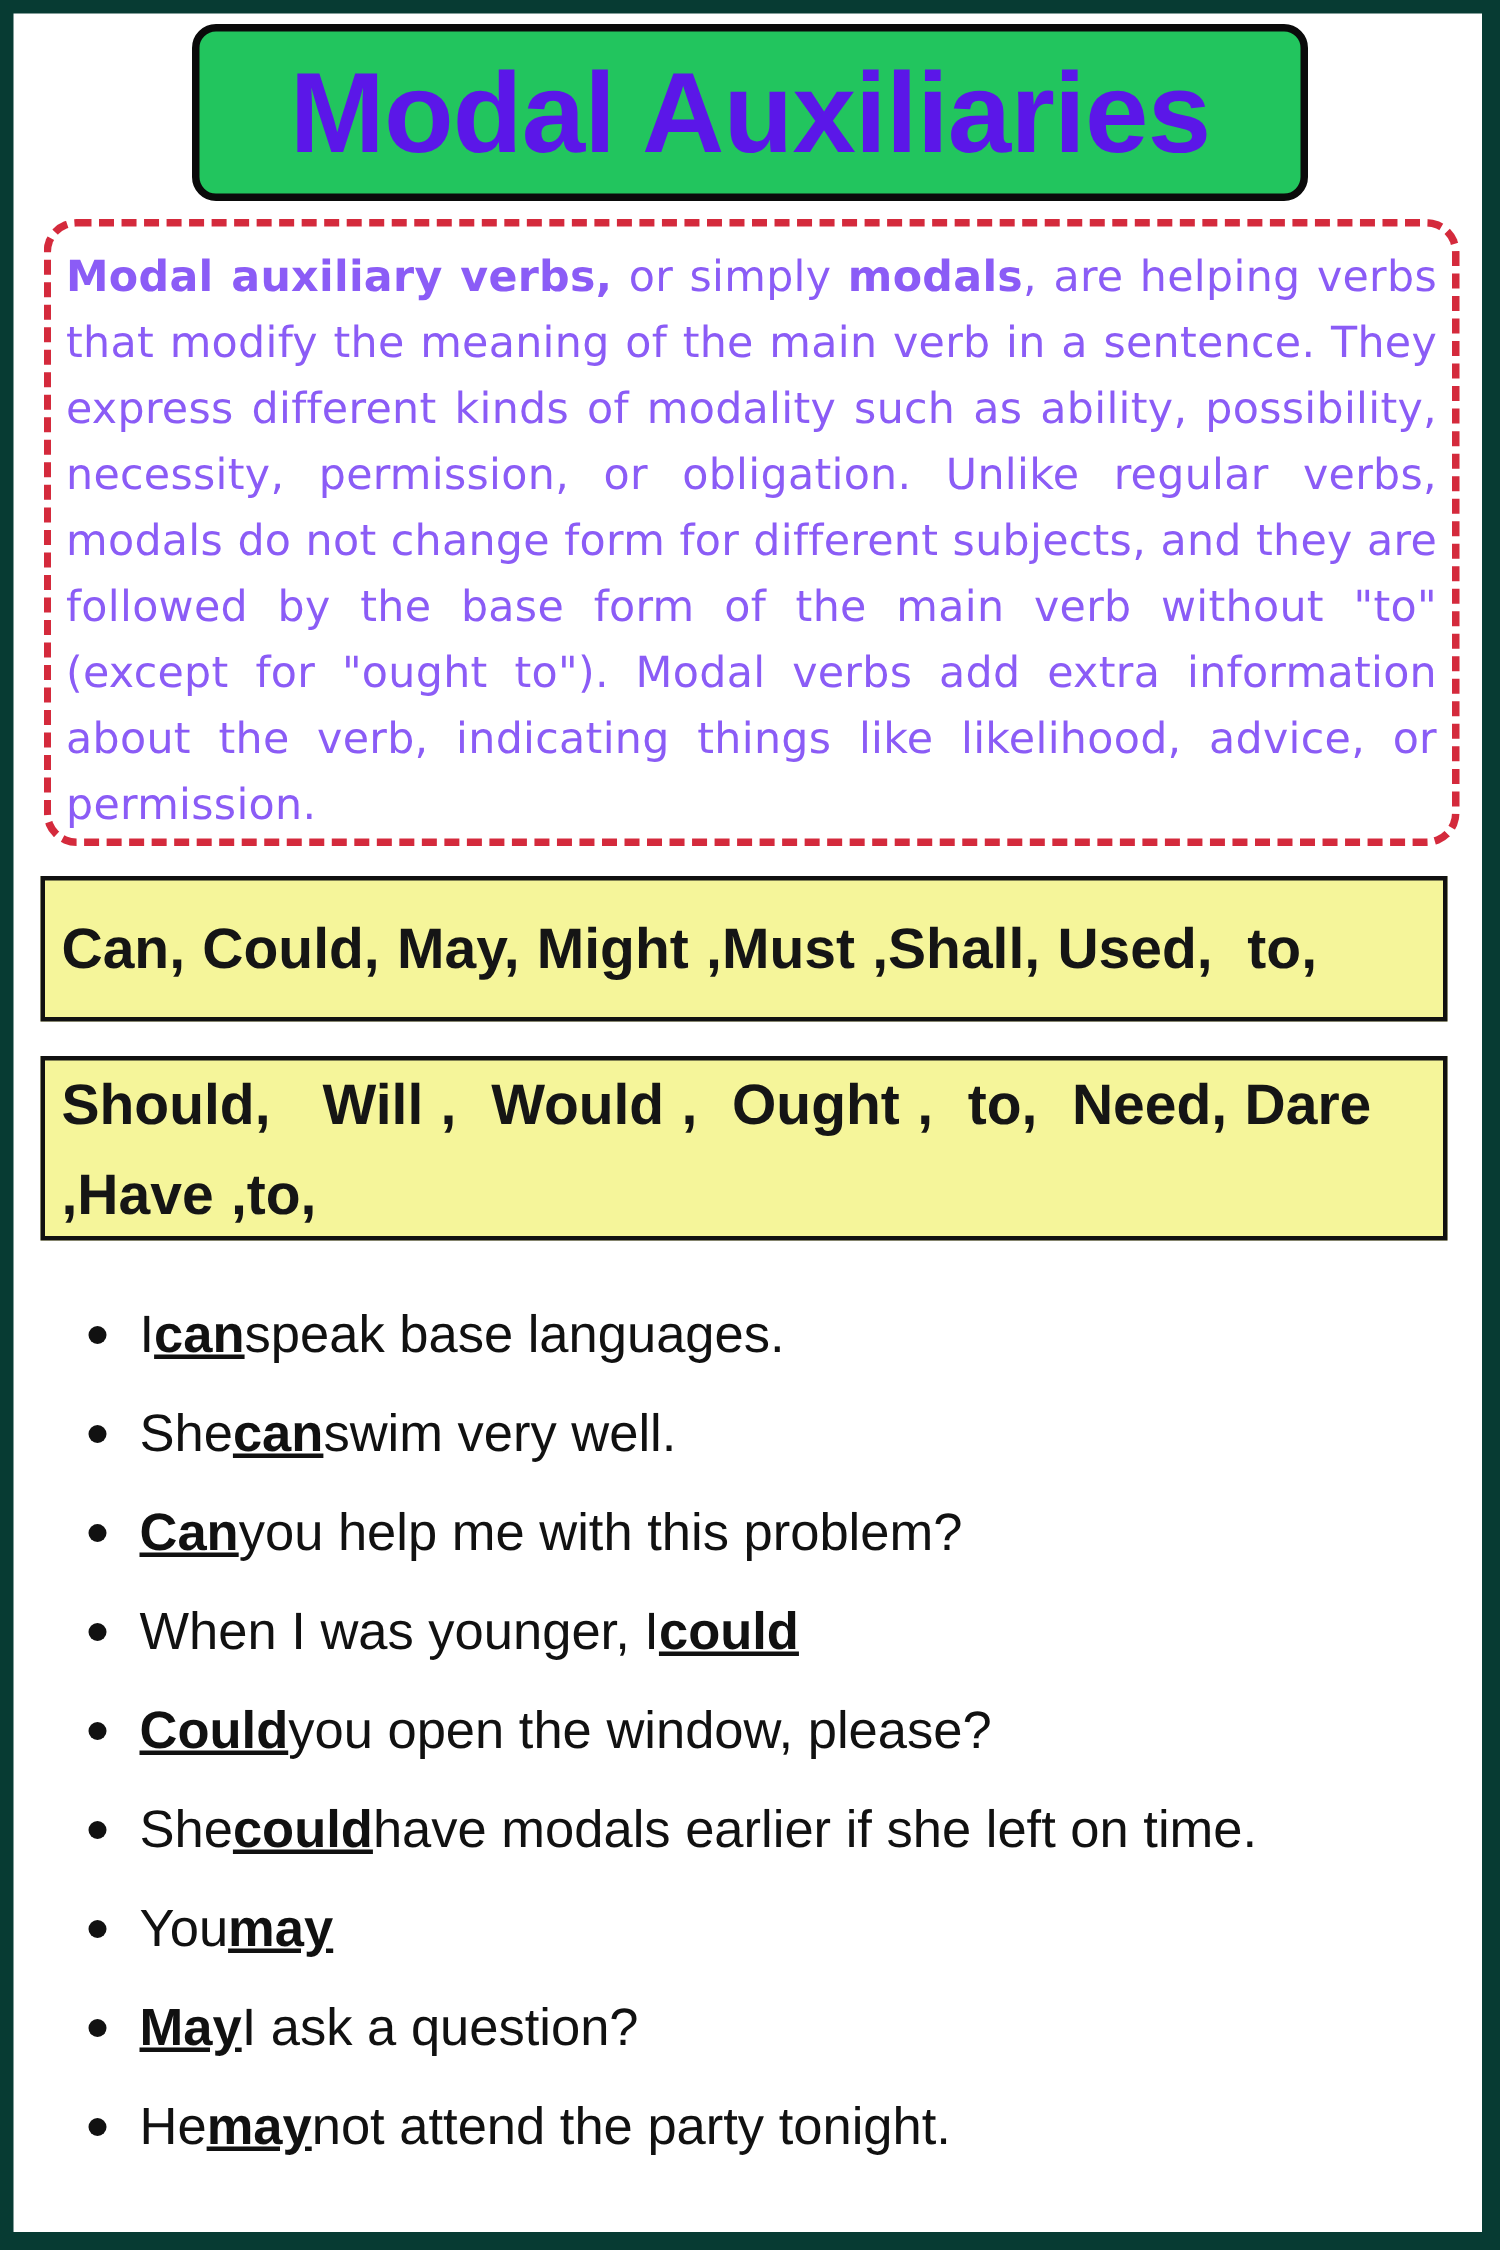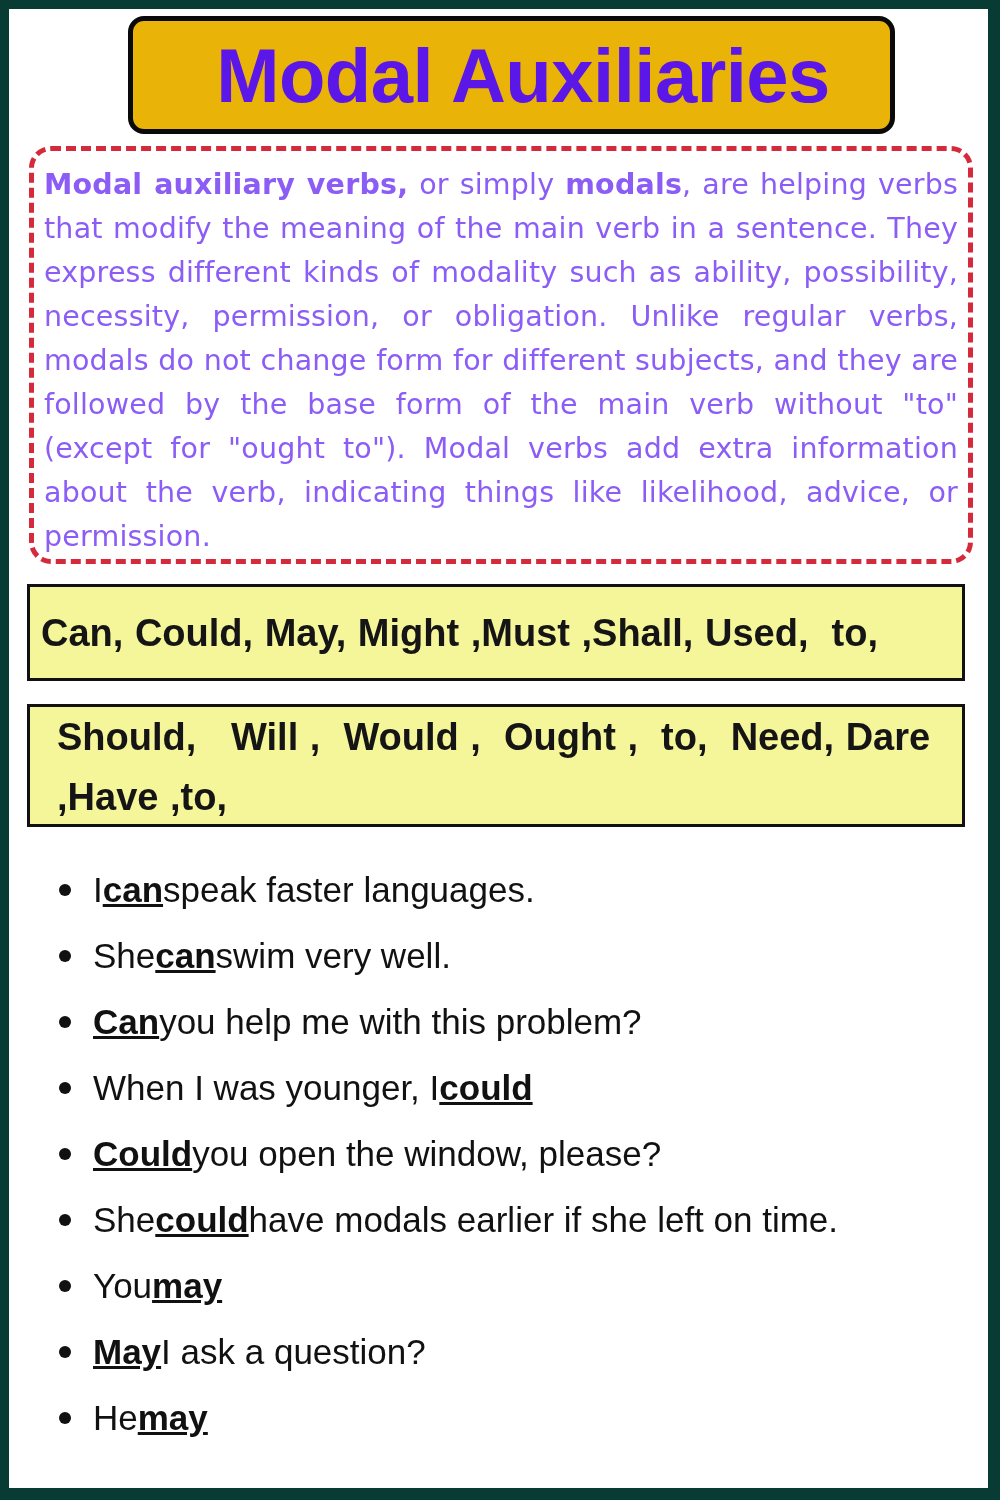--- a/index.html
+++ b/index.html
@@ -16,22 +16,21 @@
     width: 979px; height: 1479px;
     background: #ffffff;
   }
   .title-box {
     position: absolute;
     left: 119px; top: 7px;
     width: 734px; height: 108px;
     border: 5px solid #0a0a0a;
     border-radius: 16px;
     display: flex; align-items: center; justify-content: center;
-    background: #eab308;
-    padding-left: 23px;
+    background: #22c55e;
   }
   .title {
     font-family: "Liberation Sans", sans-serif;
     font-weight: bold;
     font-size: 76px;
     color: #5b17e8;
     letter-spacing: -0.5px;
   }
   .intro-box {
     position: absolute;
@@ -68,21 +67,21 @@
   .modal-box.two { top: 695px; height: 123px; }
   .modal-text {
     position: absolute;
     left: 11px; right: 10px;
     font-size: 38px;
     line-height: 60px;
     white-space: pre-wrap;
     word-spacing: 1px;
   }
   .modal-box.one .modal-text { top: 16px; }
-  .modal-box.two .modal-text { top: 0px; margin-left: 16px; }
+  .modal-box.two .modal-text { top: 0px; }
   .examples {
     position: absolute;
     left: 46px; top: 848px;
     width: 920px;
     margin: 0; padding: 0;
     list-style: none;
   }
   .example {
     position: relative;
     height: 66px;
@@ -122,21 +121,21 @@
 
   <div class="modal-box two">
     <div class="modal-text">Should,   Will ,  Would ,  Ought ,  to,  Need, Dare ,Have ,to,</div>
   </div>
 
   <ul class="examples">
     <li class="example">
         <span class="bullet"></span>
         <span>I </span>
         <b>can</b>
-        <span> speak faster languages.</span>
+        <span> speak base languages.</span>
       </li>
     <li class="example">
         <span class="bullet"></span>
         <span>She </span>
         <b>can</b>
         <span> swim very well.</span>
       </li>
     <li class="example">
         <span class="bullet"></span>
         <span></span>
@@ -168,16 +167,17 @@
     <li class="example">
         <span class="bullet"></span>
         <span></span>
         <b>May</b>
         <span> I ask a question?</span>
       </li>
     <li class="example">
         <span class="bullet"></span>
         <span>He </span>
         <b>may</b>
+        <span> not attend the party tonight.</span>
       </li>
   </ul>
 
 </div>
 
 </body></html>

